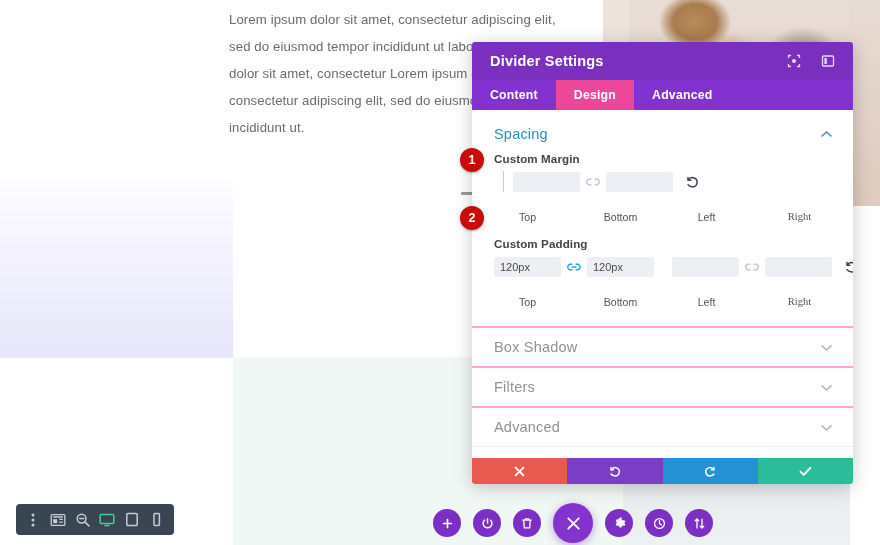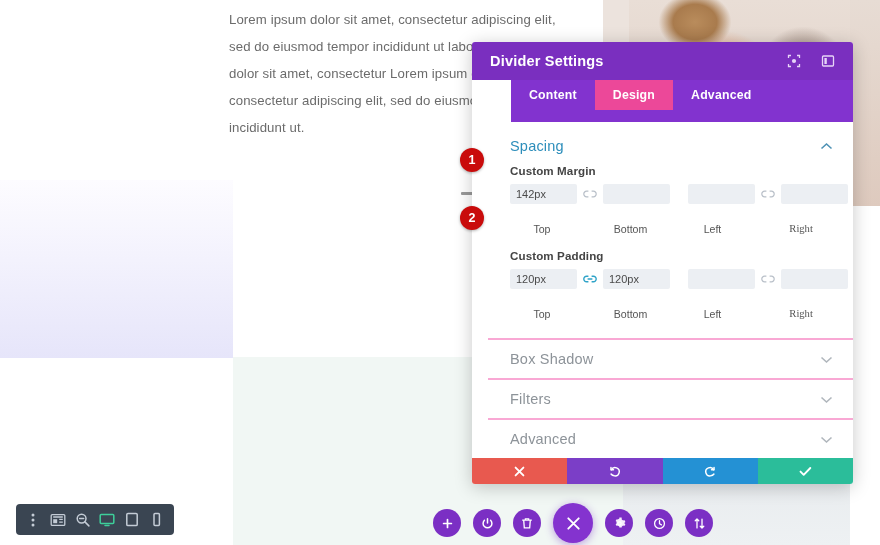--- a/index.html
+++ b/index.html
@@ -71,28 +71,28 @@
   }
   .modal-header {
     height:38px; background:#7a2fbf; display:flex; align-items:center;
     padding:0 12px 0 18px; flex:0 0 auto;
   }
   .modal-title { color:#ffffff; font-size:14.5px; font-weight:bold; letter-spacing:.2px; flex:1; }
   .hdr-icons { display:flex; align-items:center; gap:16px; padding-right:4px; }
   .hdr-icon { width:18px; height:18px; display:flex; align-items:center; justify-content:center;
     color:#e7d5f7; cursor:pointer; }
 
-  .tabbar { height:42px; background:#8233cf; display:flex; flex:0 0 auto;margin-left:39px; }
+  .tabbar { height:30px; background:#8233cf; display:flex; flex:0 0 auto; }
   .tab {
     padding:0 18px; height:30px; display:flex; align-items:center;
     color:#ffffff; font-size:12.3px; font-weight:bold; letter-spacing:.2px; cursor:pointer;
   }
   .tab.active { background:#ec4899; }
 
-  .modal-body { flex:1 1 auto; overflow:hidden; position:relative; background:#fff;padding-left:16px; }
+  .modal-body { flex:1 1 auto; overflow:hidden; position:relative; background:#fff; }
 
   .section-head {
     display:flex; align-items:center; padding:16px 20px 10px 22px;
   }
   .section-title { font-size:14.5px; color:#2d8ebb; letter-spacing:.2px; flex:1; }
   .chev { color:#4f92b5; font-size:12px; line-height:1; }
 
   .field-group { padding:0 20px 0 22px; }
   .field-label { font-size:11.6px; font-weight:bold; color:#444; margin-bottom:6px; letter-spacing:.1px; }
 
@@ -228,29 +228,20 @@
       <div class="section-head">
         <div class="section-title">Spacing</div>
         <svg class="chev" width="13" height="9" viewBox="0 0 13 9" fill="none" stroke="#4f92b5" stroke-width="1.6">
           <path d="M1.5 6.5L6.5 2l5 4.5"></path>
         </svg>
       </div>
 
       <div class="field-group">
         <div class="field-label">Custom Margin</div>
         <div class="inputs-row">
-          <div class="pair">
-            <input class="inp" type="text" value="142px" style="">
-            <span class="link-icon">
-              <svg width="14" height="10" viewBox="0 0 14 10" fill="none" stroke="currentColor" stroke-width="1.2">
-                <path d="M5.4 2.2H3.6a2.8 2.8 0 100 5.6h1.8M8.6 2.2h1.8a2.8 2.8 0 110 5.6H8.6"></path>
-              </svg>
-            </span>
-            <input class="inp" type="text" value="" style="">
-          </div>
           <div class="vsep"></div>
           <div class="pair">
             <input class="inp" type="text" value="" style="">
             <span class="link-icon">
               <svg width="14" height="10" viewBox="0 0 14 10" fill="none" stroke="currentColor" stroke-width="1.2">
                 <path d="M5.4 2.2H3.6a2.8 2.8 0 100 5.6h1.8M8.6 2.2h1.8a2.8 2.8 0 110 5.6H8.6"></path>
               </svg>
             </span>
             <input class="inp" type="text" value="" style="">
           </div>

